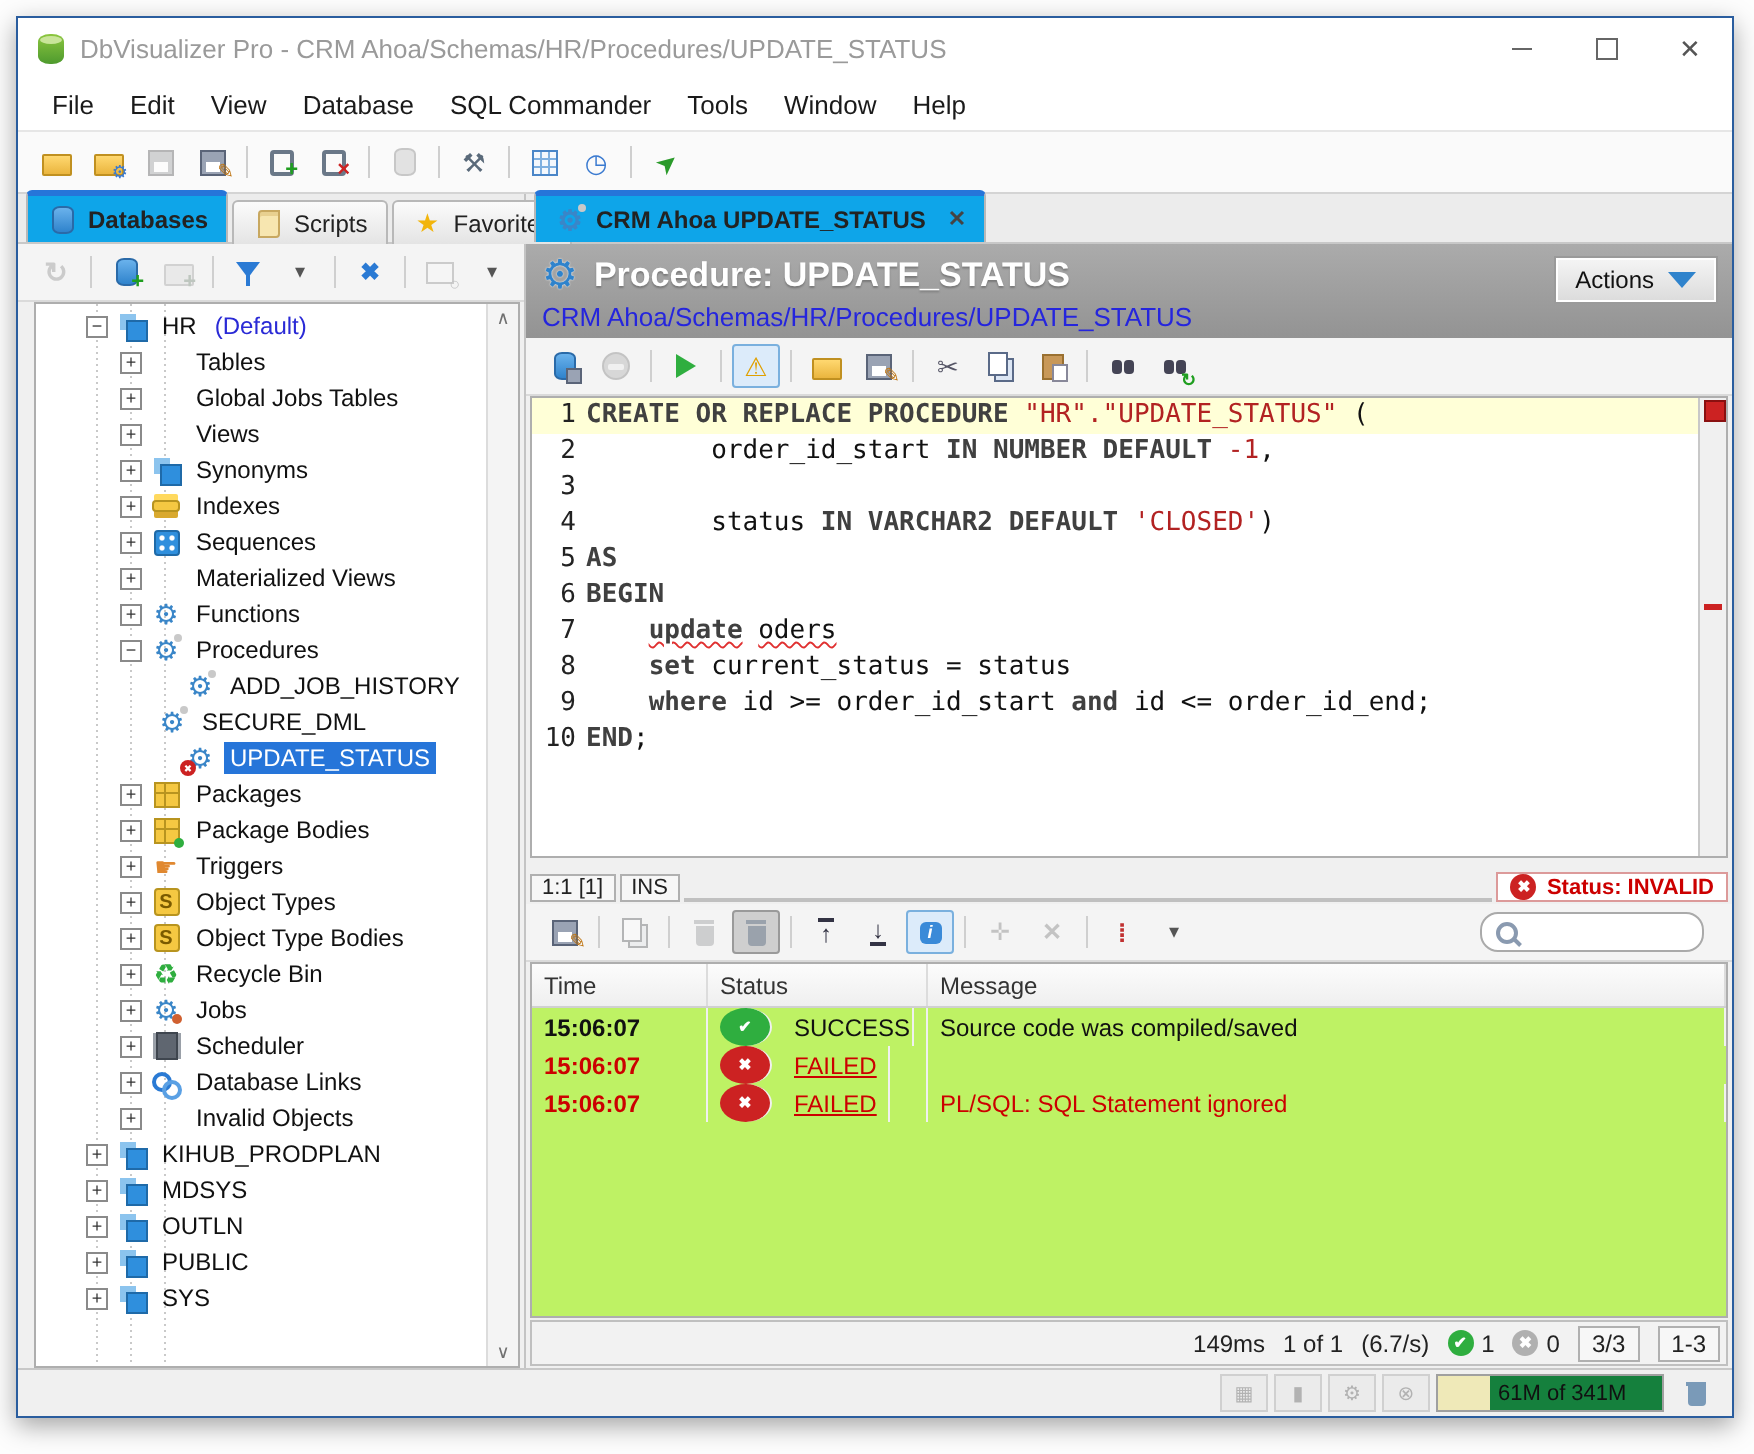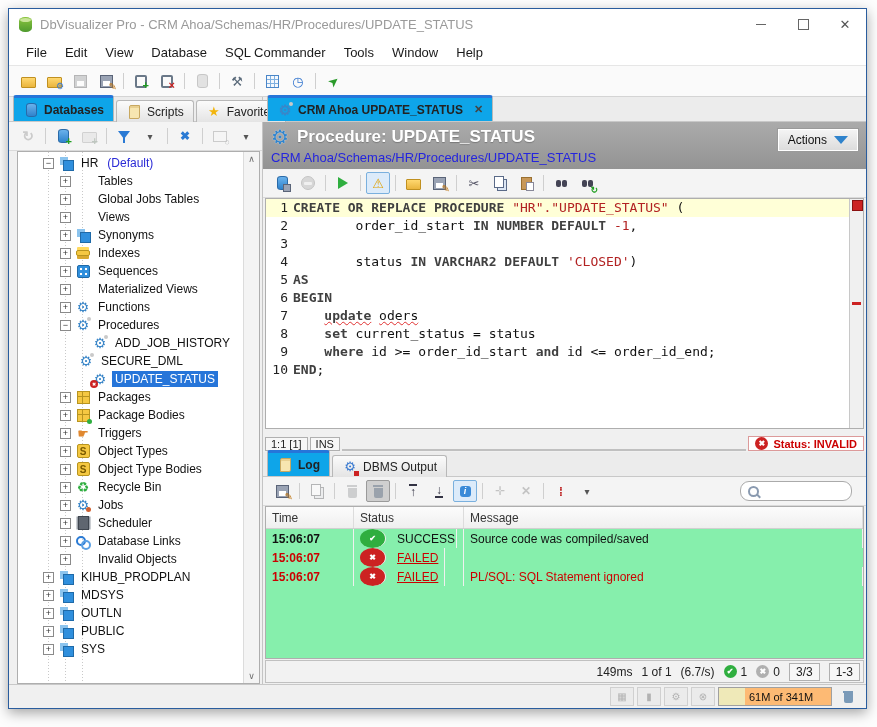--- a/index.html
+++ b/index.html
@@ -147,39 +147,39 @@
   .ed-status{height:21px;display:flex;align-items:flex-end;gap:2px;padding:1px 2px;flex:0 0 auto;font-size:11px}
   .es-box{border:1px solid #b0b0b0;background:#f7f7f7;display:flex;align-items:center;padding:0 5px;color:#222}
   .es-long{flex:1;background:#f0f0f0;border:1px solid #c0c0c0}
   .es-invalid{border:1px solid #dc9a9a;background:#fff;color:#cc0000;font-weight:bold;display:flex;align-items:center;gap:5px;padding:0 6px}
   
   .logbar{justify-content:flex-start}
   .logsearch{margin-left:auto;margin-right:14px;display:flex;align-items:center;gap:5px;border:1px solid #aaa;border-radius:9px;background:#fff;height:18px;padding:0 7px;width:96px}
   .mag{width:7px;height:7px;border:2px solid #8a9ab0;border-radius:50%;position:relative;flex:0 0 auto}
   .mag::after{content:"";position:absolute;width:5px;height:2px;background:#8a9ab0;transform:rotate(45deg);right:-4px;bottom:-2px}
   .logsearch input{border:none;outline:none;flex:1;min-width:0;font-size:11px;background:transparent}
-  .logtable{flex:1;background:#86efac;border:1px solid #aeaeae;margin:0 2px;font-size:12px;min-height:0;overflow:hidden}
+  .logtable{flex:1;background:#bef264;border:1px solid #aeaeae;margin:0 2px;font-size:12px;min-height:0;overflow:hidden}
   .lhead,.lrow{display:grid;grid-template-columns:88px 110px 1fr;align-items:center}
   .lhead{height:21px;background:linear-gradient(#fcfcfc,#efefef);border-bottom:1px solid #d0d0d0;color:#333}
   .lhead span{padding:0 6px;border-right:1px solid #dcdcdc;height:100%;display:flex;align-items:center}
   .lrow{height:19px}
   .lrow span{padding:0 6px;border-right:1px solid #f0f0f0;height:100%;display:flex;align-items:center;gap:5px;white-space:nowrap;overflow:hidden}
   .lrow .t{font-weight:bold}
   .lrow.fail{color:#cc0000}
   .lrow.fail .st-label{text-decoration:underline}
   .lrow.success{color:#111}
   
   .logstatus{height:21px;flex:0 0 auto;border:1px solid #c0c0c0;margin:1px 2px;background:#f2f2f2;display:flex;align-items:center;justify-content:flex-end;gap:9px;font-size:12px;color:#222;padding-right:3px}
   .ls-box{border:1px solid #b0b0b0;background:#f7f7f7;padding:1px 6px}
   .ls-ic{display:flex;align-items:center;gap:4px}
   
   .statusbar{height:23px;flex:0 0 auto;border-top:1px solid #c8c8c8;background:#f0f0f0;display:flex;align-items:center;justify-content:flex-end;gap:3px;padding-right:5px}
   .sbtn{width:22px;height:17px;border:1px solid #bcbcbc;background:#e9e9e9;display:inline-flex;align-items:center;justify-content:center;opacity:.6}
   .sbtn .g{font-size:10px;color:#8a8a8a}
-  .mem{position:relative;width:112px;height:17px;border:1px solid #a0a0a0;background:#fdba74;font-size:11px;display:flex;align-items:center;overflow:hidden}
+  .mem{position:relative;width:112px;height:17px;border:1px solid #a0a0a0;background:#15803d;font-size:11px;display:flex;align-items:center;overflow:hidden}
   .memfill{position:absolute;left:0;top:0;bottom:0;width:26px;background:#efe9b8}
   .memtext{position:relative;padding-left:30px;color:#111;white-space:nowrap}
 </style>
 </head>
 <body>
 
 <div class="stage">
   <div class="window">
 
     <div class="titlebar">
@@ -531,31 +531,20 @@
         <div class="ed-status">
           <span class="es-box">1:1 [1]</span>
           <span class="es-box">INS</span>
           <span class="es-long"></span>
           <span class="es-invalid">
             <span class="errcirc">✖</span>
             <span>Status: INVALID</span>
           </span>
         </div>
 
-        <div class="tabrow" id="log-tabs">
-            <div class="tab active">
-              <span class="ic i-scroll"></span>
-              <span>Log</span>
-            </div>
-            <div class="tab">
-              <span class="ic i-gear-out"></span>
-              <span>DBMS Output</span>
-            </div>
-            <div class="tabfill"></div>
-          </div>
 
         <div class="toolbar sub logbar">
           <span id="log-toolbar-icons" style="display:flex;align-items:center">
               <span class="icw">
                 <span class="ic i-export-log"></span>
               </span>
               <span class="sep"></span>
               <span class="icw dis">
                 <span class="ic i-copy"></span>
               </span>

